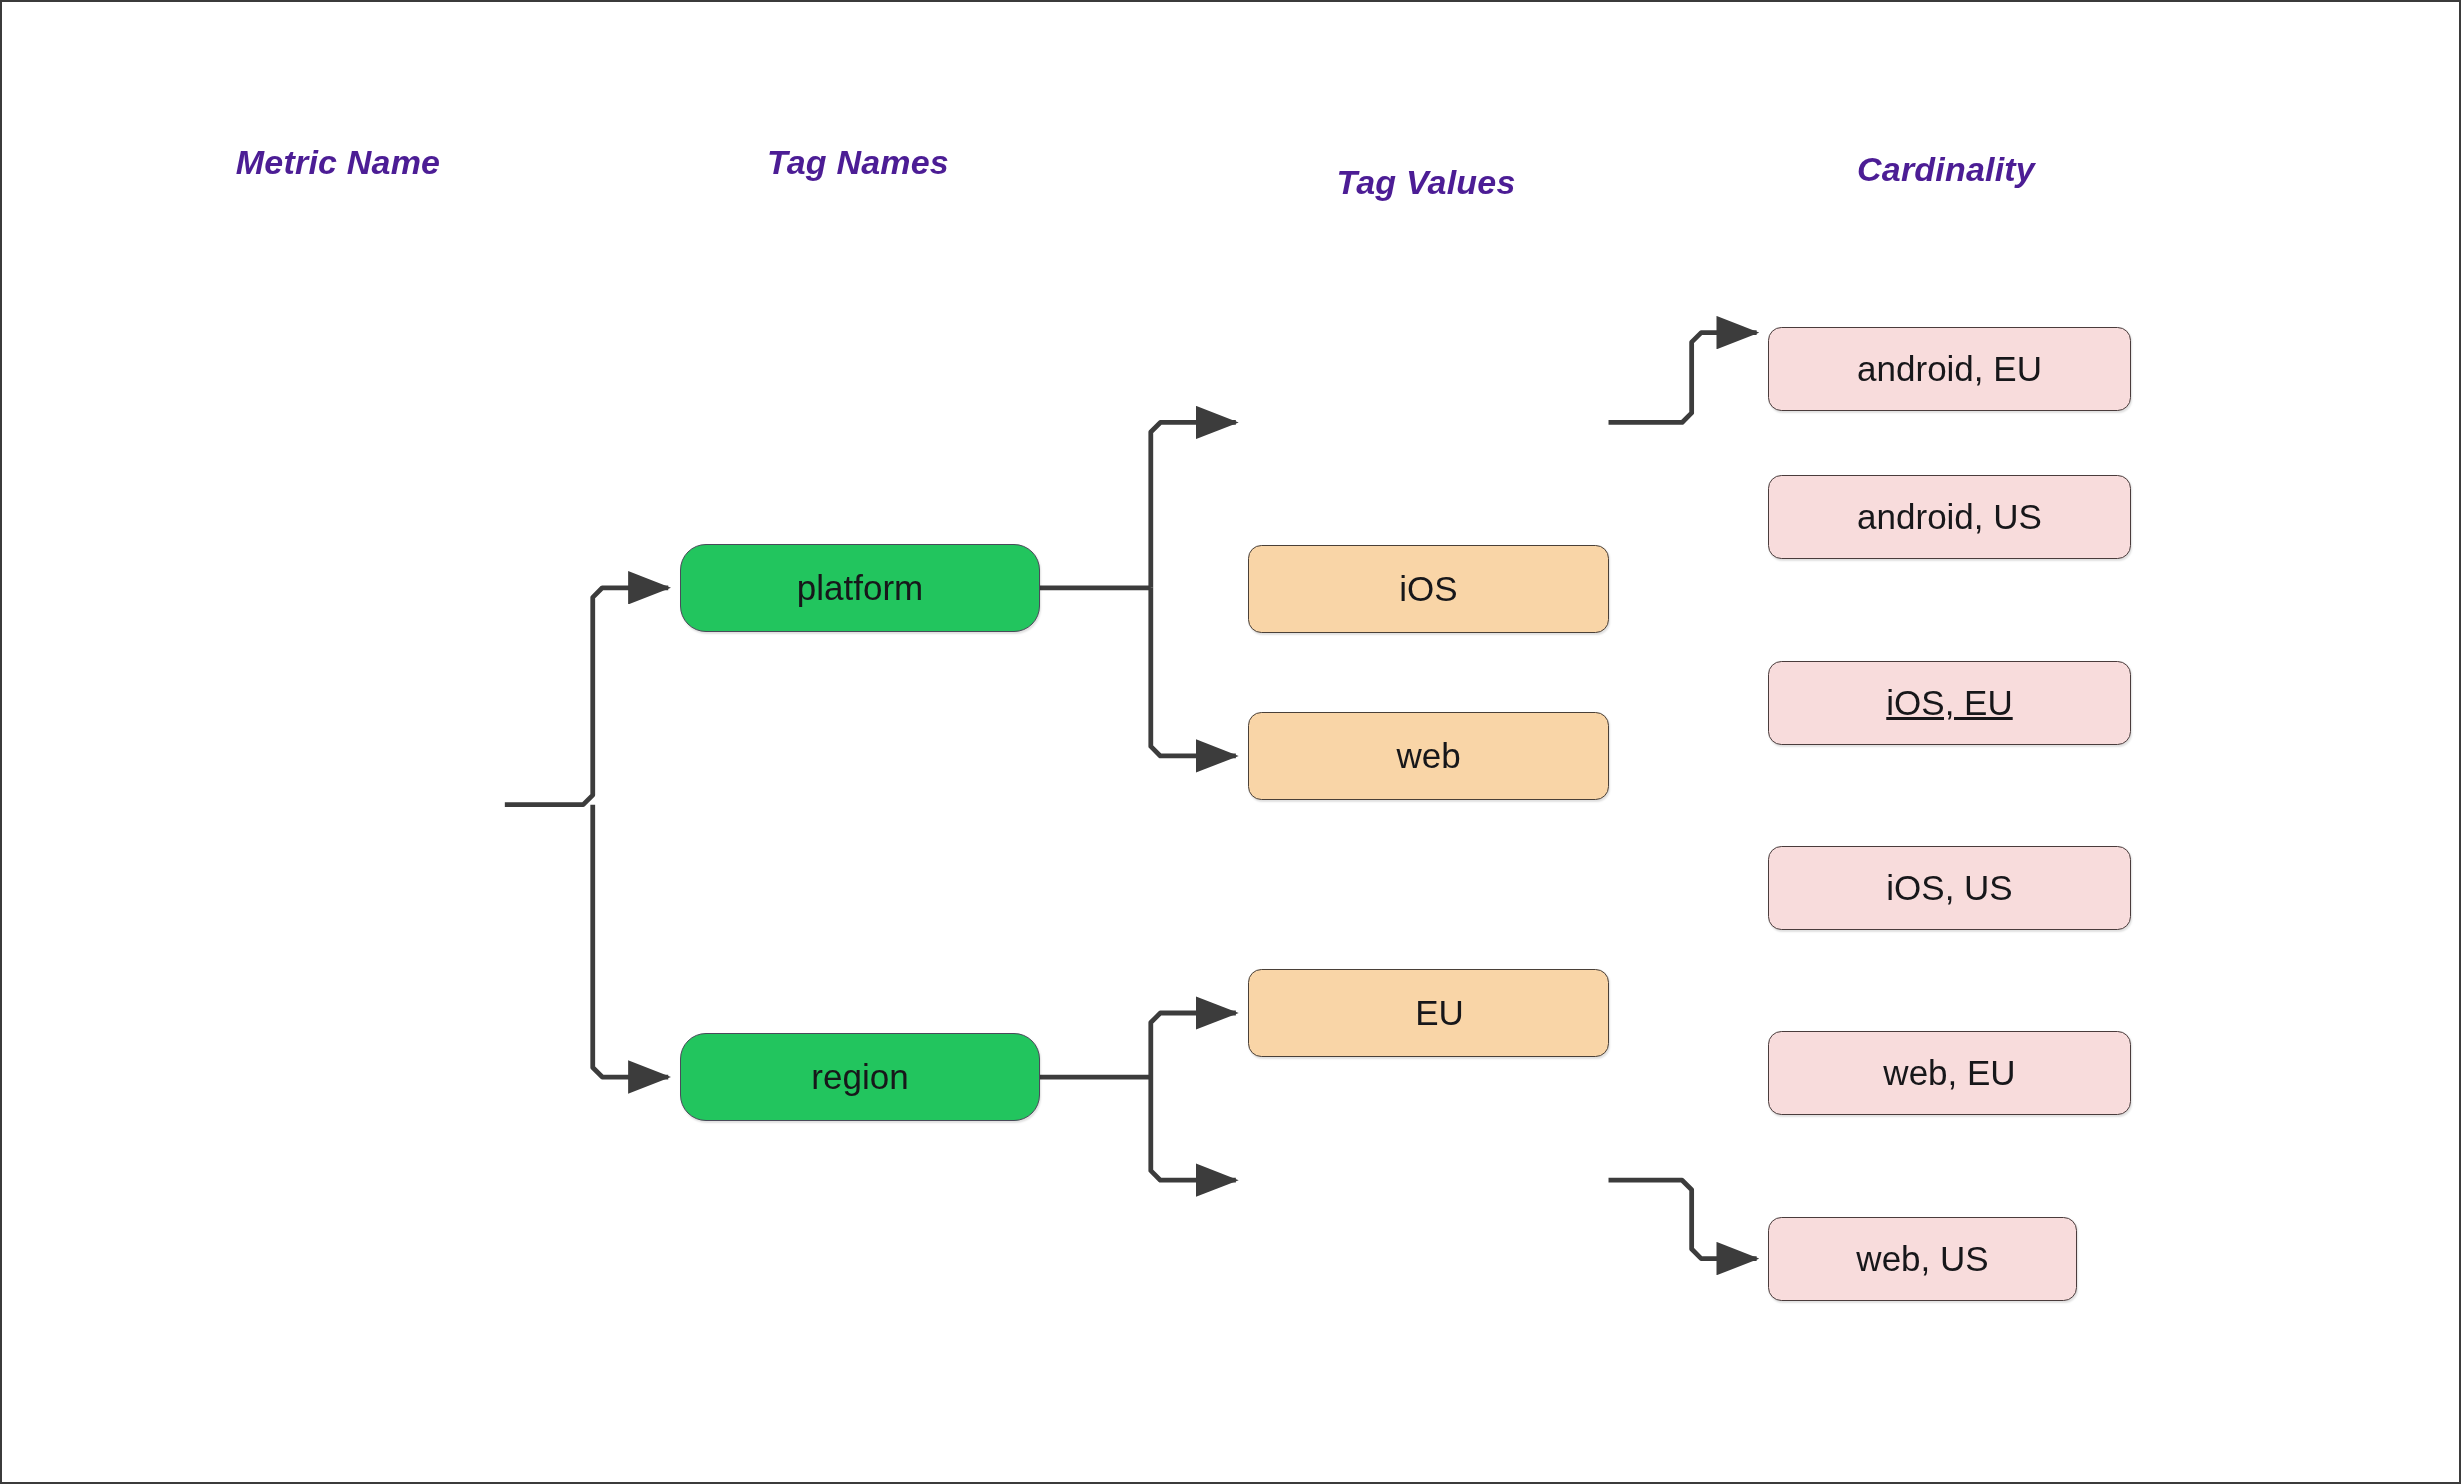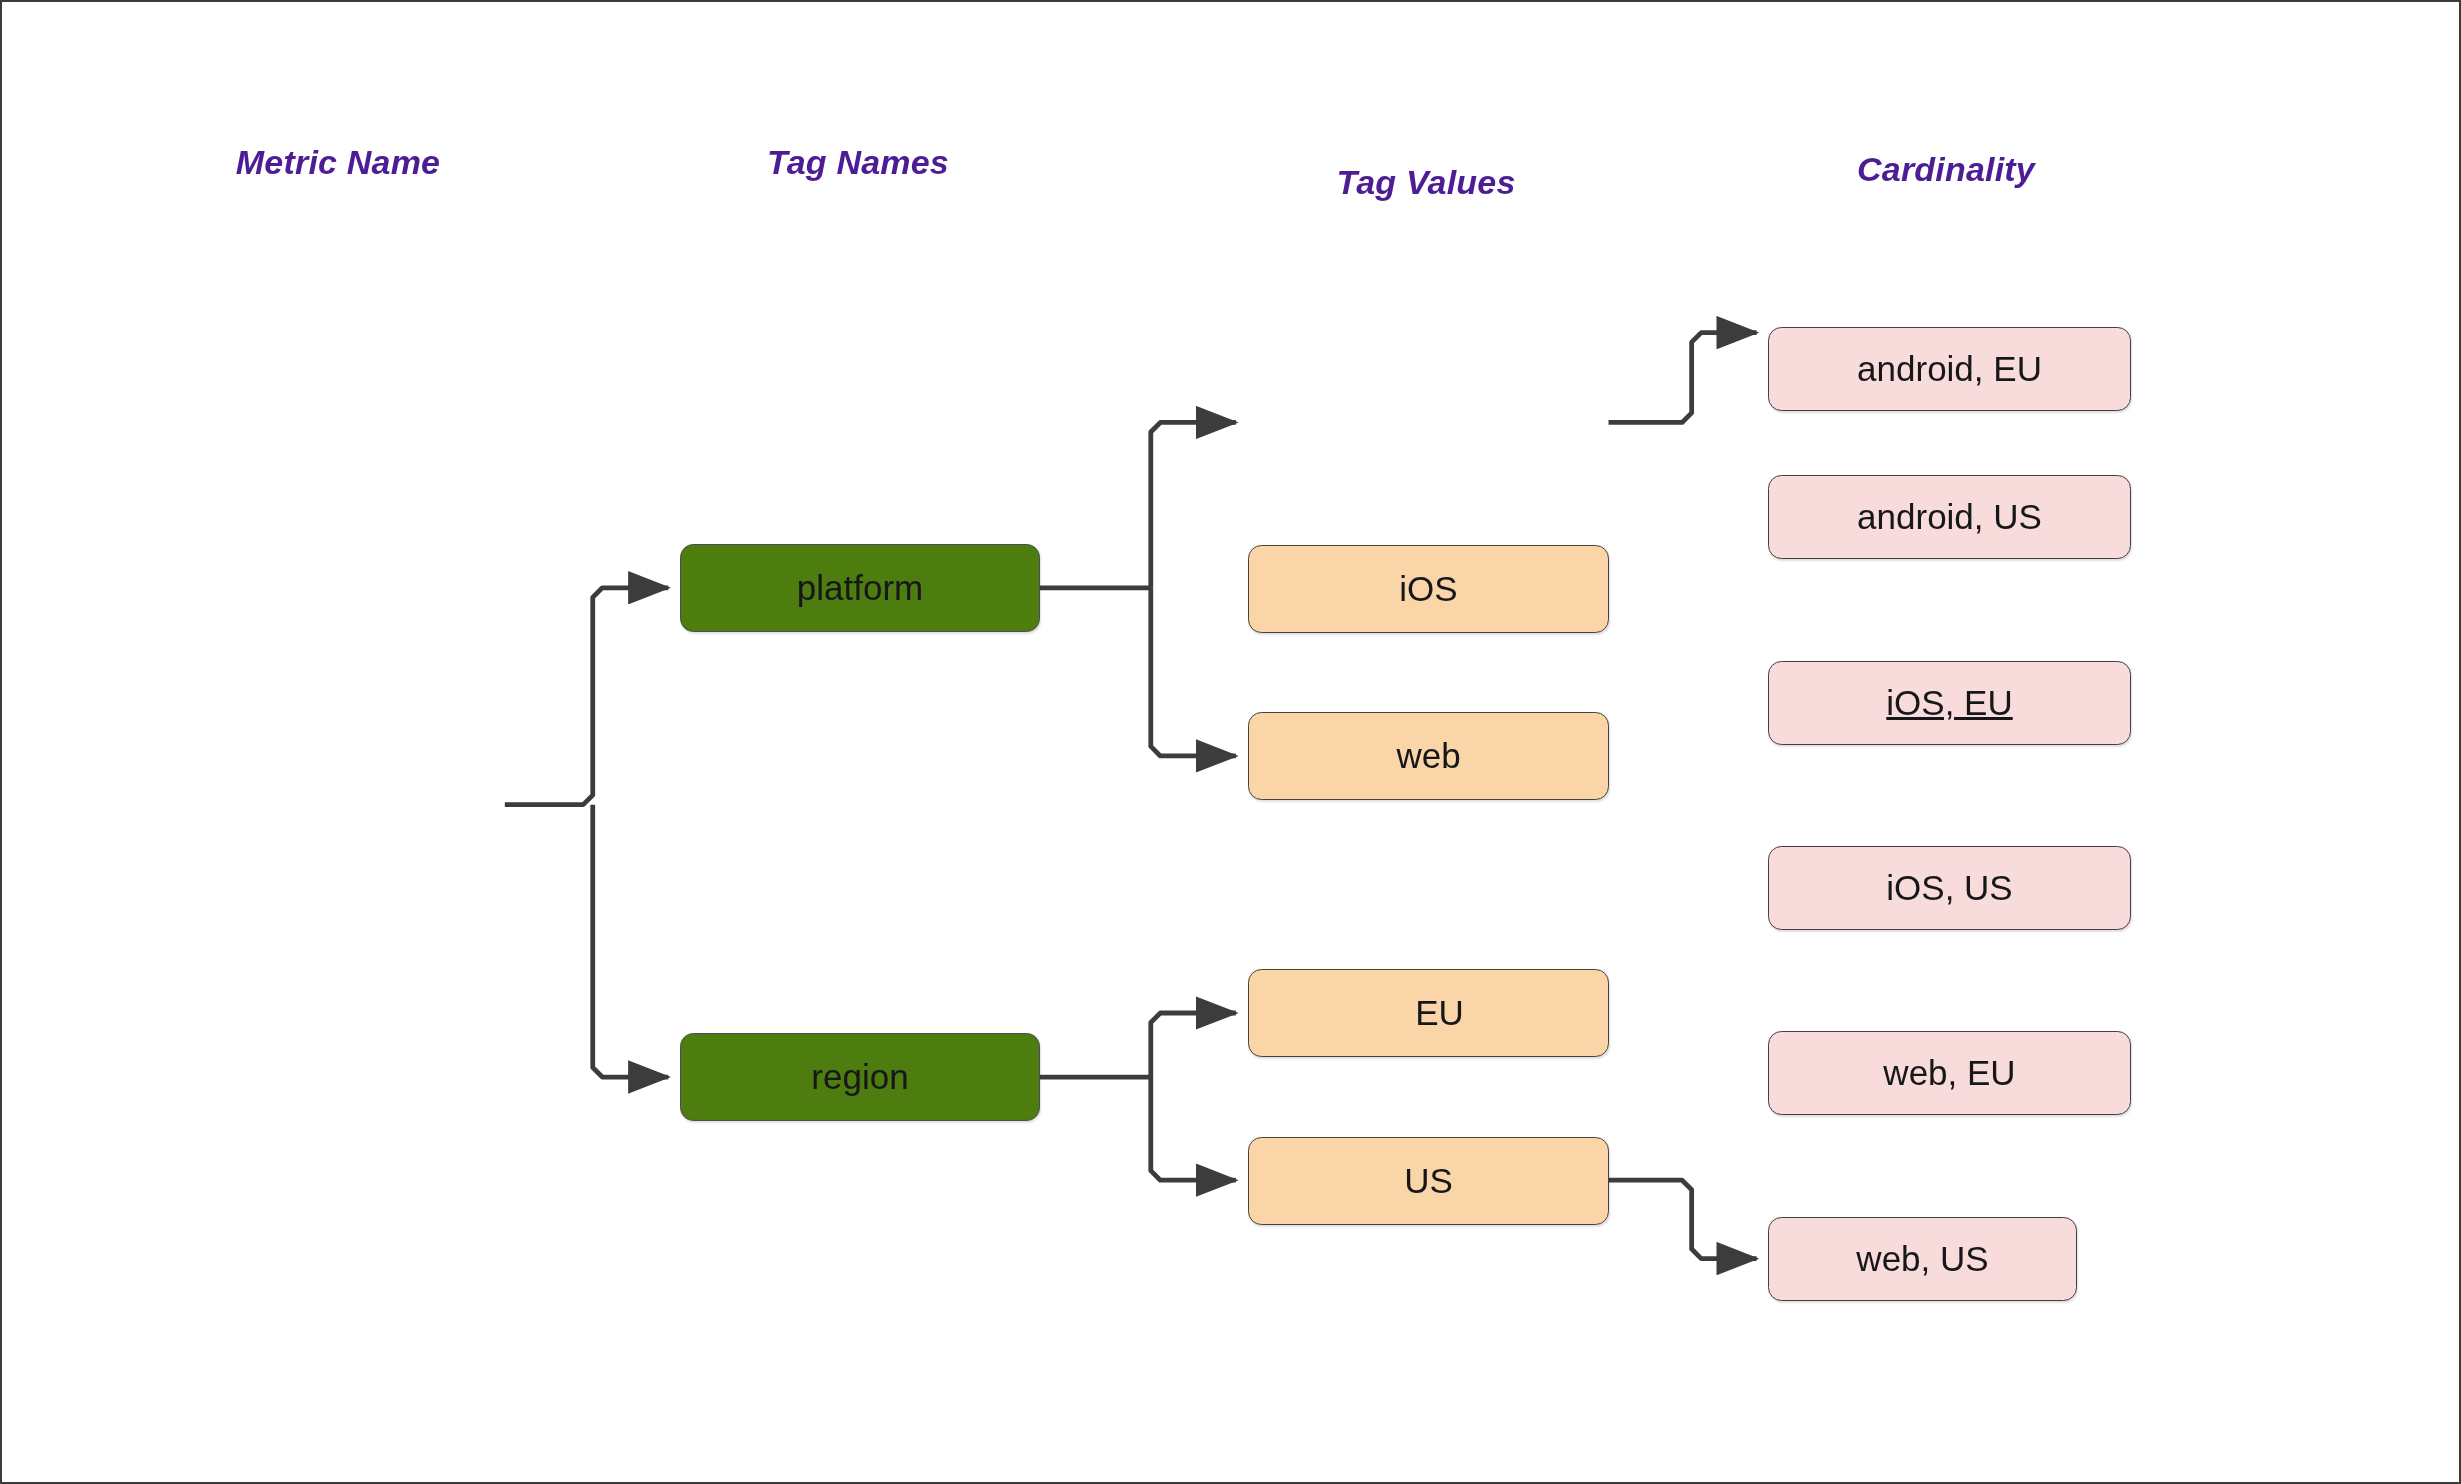--- a/index.html
+++ b/index.html
@@ -44,22 +44,23 @@
     white-space: nowrap;
     box-shadow: 1px 1.9px 1.9px rgba(0,0,0,0.12);
   }
   .node-root {
     background: #7b6489;
     color: #ffffff;
     font-weight: bold;
     border-color: #4a3a55;
   }
   .node-tagname {
-    background: #4d7c0f;
+    background: #22c55e;
     border-color: #4a4a5a;
+    border-radius: 26px;
   }
   .node-tagvalue {
     background: #f9d5a7;
     border-color: #4a4038;
   }
   .node-card {
     background: #f8dcdc;
     border-color: #4a3c3c;
   }
   svg.wires {
@@ -111,21 +112,20 @@
   <div class="col-header" style="left:1424px; top:141px;margin-top:20px;">Tag Values</div>
   <div class="col-header" style="left:1944px; top:148px;">Cardinality</div>
 
 
   <div class="node node-tagname" style="left:678px; top:542px; width:360px; height:88px;">platform</div>
   <div class="node node-tagname" style="left:678px; top:1031px; width:360px; height:88px;">region</div>
 
   <div class="node node-tagvalue" style="left:1246px; top:543px; width:361px; height:88px;">iOS</div>
   <div class="node node-tagvalue" style="left:1246px; top:710px; width:361px; height:88px;">web</div>
   <div class="node node-tagvalue" style="left:1246px; top:967px; width:361px; height:88px;padding-left:22px;">EU</div>
-  <div class="node node-tagvalue" style="left:1246px; top:1135px; width:361px; height:88px;">US</div>
 
   <div class="node node-card" style="left:1766px; top:289px; width:363px; height:84px;margin-top:36px;">android, EU</div>
   <div class="node node-card" style="left:1766px; top:473px; width:363px; height:84px;">android, US</div>
   <div class="node node-card" style="left:1766px; top:659px; width:363px; height:84px;text-decoration:underline;">iOS, EU</div>
   <div class="node node-card" style="left:1766px; top:844px; width:363px; height:84px;">iOS, US</div>
   <div class="node node-card" style="left:1766px; top:1029px; width:363px; height:84px;">web, EU</div>
   <div class="node node-card" style="left:1766px; top:1215px; width:309px; height:84px;">web, US</div>
 
 </div>
 

